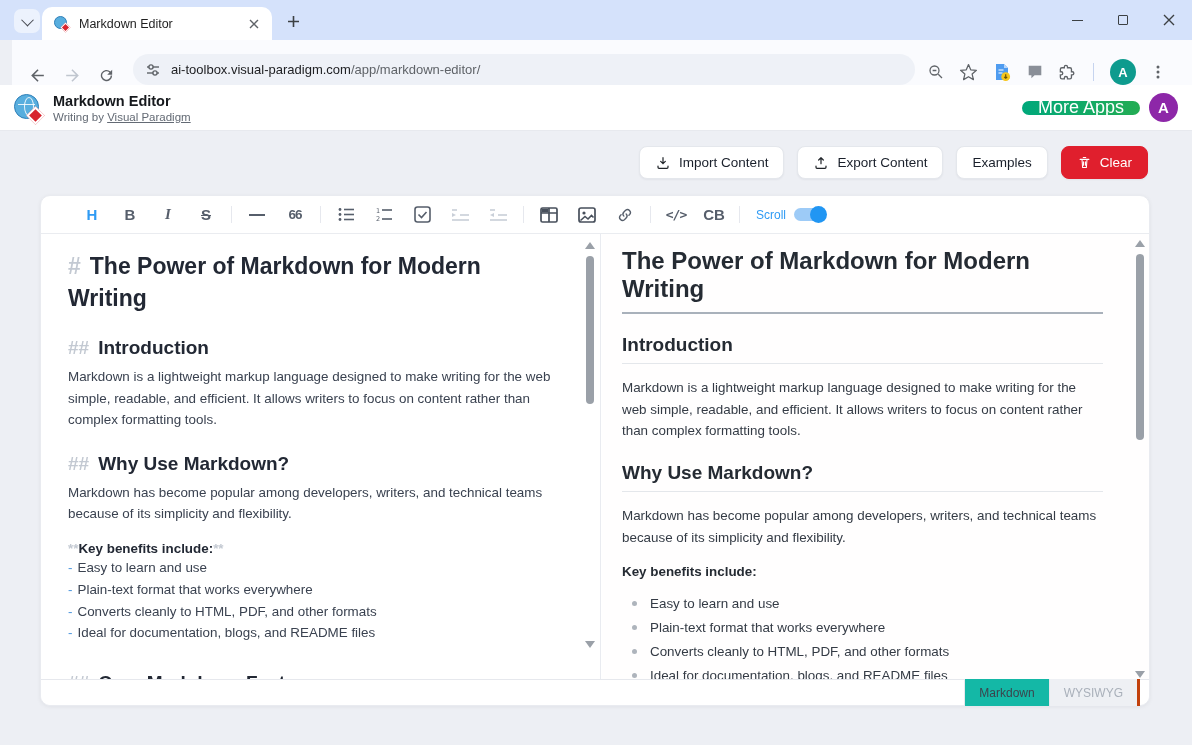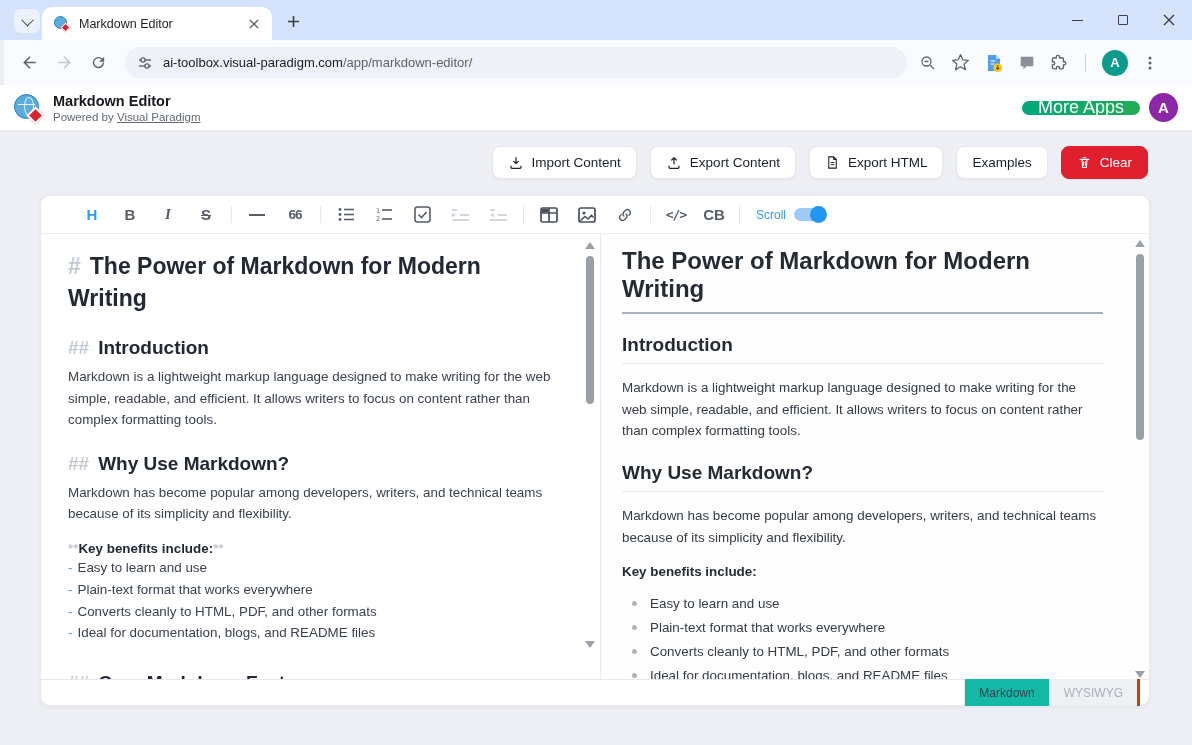--- a/index.html
+++ b/index.html
@@ -12,21 +12,21 @@
   .chev { width:9px; height:9px; border-right:1.8px solid #44474e; border-bottom:1.8px solid #44474e; transform:rotate(45deg) translate(-1px,-1px); }
   .tab { position:absolute; left:42px; top:7px; width:230px; height:33px; background:#fff; border-radius:10px 10px 0 0; display:flex; align-items:center; padding:0 10px 0 12px; }
   .tab-title { font-size:12.5px; color:#1f1f1f; flex:1; margin-left:9px; white-space:nowrap; overflow:hidden; }
   .tab-close { width:16px; height:16px; border-radius:8px; display:flex; align-items:center; justify-content:center; }
   .newtab-btn { position:absolute; left:284px; top:12px; width:18px; height:18px; display:flex; align-items:center; justify-content:center; }
   .win-controls { position:absolute; right:0; top:0; height:40px; display:flex; }
   .win-btn { width:46px; height:40px; display:flex; align-items:center; justify-content:center; }
   .wc-min { width:11px; height:0; border-top:1.6px solid #3c4043; }
   .wc-max { width:10px; height:10px; border:1.6px solid #3c4043; border-radius:1px; }
 
-  .addressbar { position:absolute; top:40px; left:4px; right:0; height:45px; background:#fafbfe; display:flex; align-items:center; }
+  .addressbar { position:absolute; top:40px; left:12px; right:0; height:45px; background:#fafbfe; display:flex; align-items:flex-end; }
   .nav-icons { display:flex; align-items:center; gap:16px; margin-left:16px; }
   .omnibox { margin-left:18px; width:782px; height:31px; background:#eef1f7; border-radius:16px; display:flex; align-items:center; padding:0 12px; }
   .url { font-size:13px; color:#202124; margin-left:10px; white-space:nowrap; }
   .url .path { color:#5f6368; }
   .ab-right { display:flex; align-items:center; gap:14px; margin-left:12px; }
   .ab-sep { width:1px; height:18px; background:#c6d4ef; margin:0 2px; }
   .chrome-avatar { width:26px; height:26px; border-radius:50%; background:var(--chrome-avatar-bg,#0e9b8e); color:#fff; font-size:13px; font-weight:700; display:flex; align-items:center; justify-content:center; }
 
   
   .app-header { position:absolute; top:85px; left:0; right:0; height:46px; background:#fff; border-bottom:1px solid #e7e9ee; display:flex; align-items:center; padding:0 14px; }
@@ -206,47 +206,39 @@
   </div>
 </div>
 
 <div class="app-header">
   <span class="vp-logo">
       <span class="vp-globe"></span>
       <span class="vp-diamond"></span>
     </span>
   <div class="head-texts">
     <div class="app-title">Markdown Editor</div>
-    <div class="powered"><span>Powered by</span> <a>Visual Paradigm</a></div>
+    <div class="powered"><span>Writing by</span> <a>Visual Paradigm</a></div>
   </div>
   <div class="head-spacer"></div>
   <button class="more-apps">More Apps</button>
   <span class="head-avatar">A</span>
 </div>
 
 <div class="actions-row">
   <button class="act-btn">
     <svg width="16" height="16" viewBox="0 0 24 24">
         <path d="M12 4v9m0 0l-3.5-3.5M12 13l3.5-3.5M4.5 16.5v2A1.5 1.5 0 0 0 6 20h12a1.5 1.5 0 0 0 1.5-1.5v-2" stroke="#1f2328" stroke-width="1.8" fill="none" stroke-linecap="round" stroke-linejoin="round"></path>
       </svg>
     <span>Import Content</span>
   </button>
   <button class="act-btn">
     <svg width="16" height="16" viewBox="0 0 24 24">
         <path d="M12 13V4m0 0L8.5 7.5M12 4l3.5 3.5M4.5 16.5v2A1.5 1.5 0 0 0 6 20h12a1.5 1.5 0 0 0 1.5-1.5v-2" stroke="#1f2328" stroke-width="1.8" fill="none" stroke-linecap="round" stroke-linejoin="round"></path>
       </svg>
     <span>Export Content</span>
-  </button>
-  <button class="act-btn">
-    <svg width="15" height="15" viewBox="0 0 24 24">
-        <path d="M6 3h8l4 4v14H6z" fill="none" stroke="#1f2328" stroke-width="1.7"></path>
-        <path d="M14 3v4h4" fill="none" stroke="#1f2328" stroke-width="1.7"></path>
-        <path d="M9 12h6M9 15.5h6" stroke="#1f2328" stroke-width="1.5"></path>
-      </svg>
-    <span>Export HTML</span>
   </button>
   <button class="act-btn">
       <span>Examples</span>
     </button>
   <button class="act-btn danger">
     <svg width="15" height="15" viewBox="0 0 24 24">
         <path d="M5 7h14M10 4h4M8 7l1 13h6l1-13M10.5 11v5.5M13.5 11v5.5" stroke="#fff" stroke-width="1.7" fill="none" stroke-linecap="round"></path>
       </svg>
     <span>Clear</span>
   </button>

